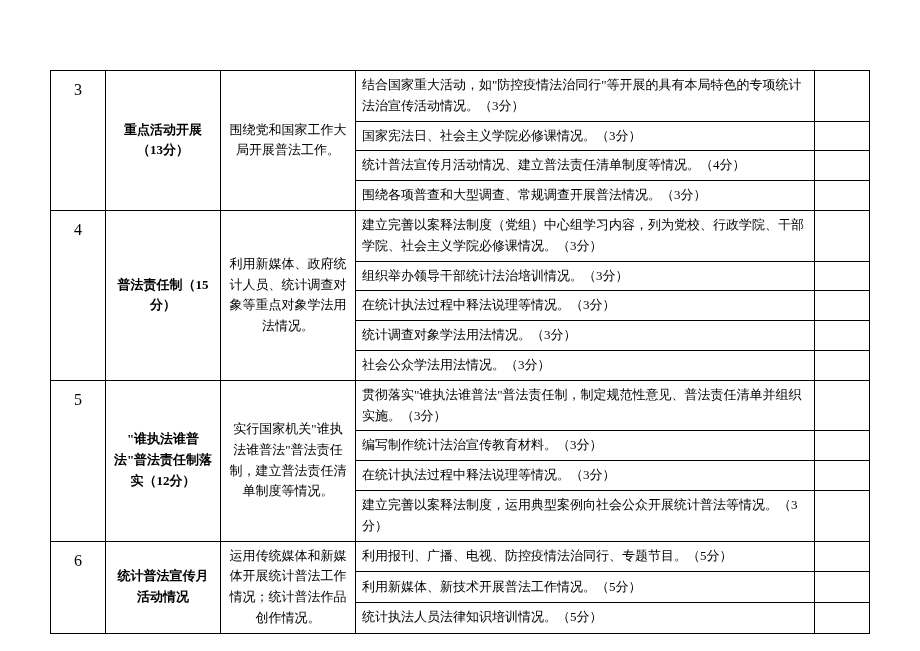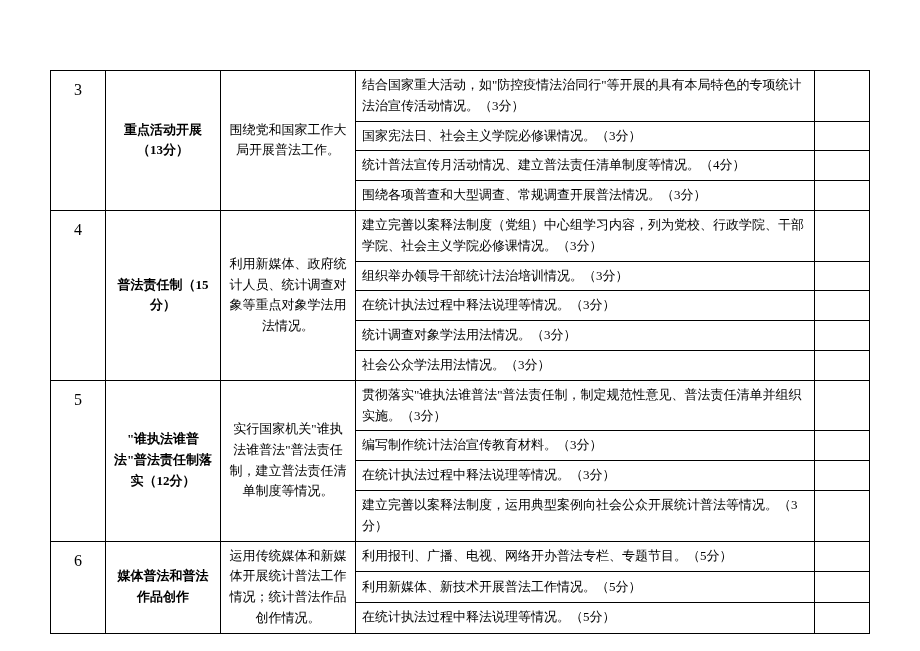--- a/index.html
+++ b/index.html
@@ -112,27 +112,27 @@
       <tr>
         <td class="col-detail">在统计执法过程中释法说理等情况。（3分）</td>
         <td class="col-last"></td>
       </tr>
       <tr>
         <td class="col-detail">建立完善以案释法制度，运用典型案例向社会公众开展统计普法等情况。（3分）</td>
         <td class="col-last"></td>
       </tr>
       <tr>
         <td class="col-num" rowspan="3">6</td>
-        <td class="col-title" rowspan="3">媒体普法和普法作品创作</td>
+        <td class="col-title" rowspan="3">统计普法宣传月活动情况</td>
         <td class="col-desc" rowspan="3">运用传统媒体和新媒体开展统计普法工作情况；统计普法作品创作情况。</td>
-        <td class="col-detail">利用报刊、广播、电视、网络开办普法专栏、专题节目。（5分）</td>
+        <td class="col-detail">利用报刊、广播、电视、防控疫情法治同行、专题节目。（5分）</td>
         <td class="col-last"></td>
       </tr>
       <tr>
         <td class="col-detail">利用新媒体、新技术开展普法工作情况。（5分）</td>
         <td class="col-last"></td>
       </tr>
       <tr>
-        <td class="col-detail">在统计执法过程中释法说理等情况。（5分）</td>
+        <td class="col-detail">统计执法人员法律知识培训情况。（5分）</td>
         <td class="col-last"></td>
       </tr>
     </tbody>
 </table>
 
 </body></html>

